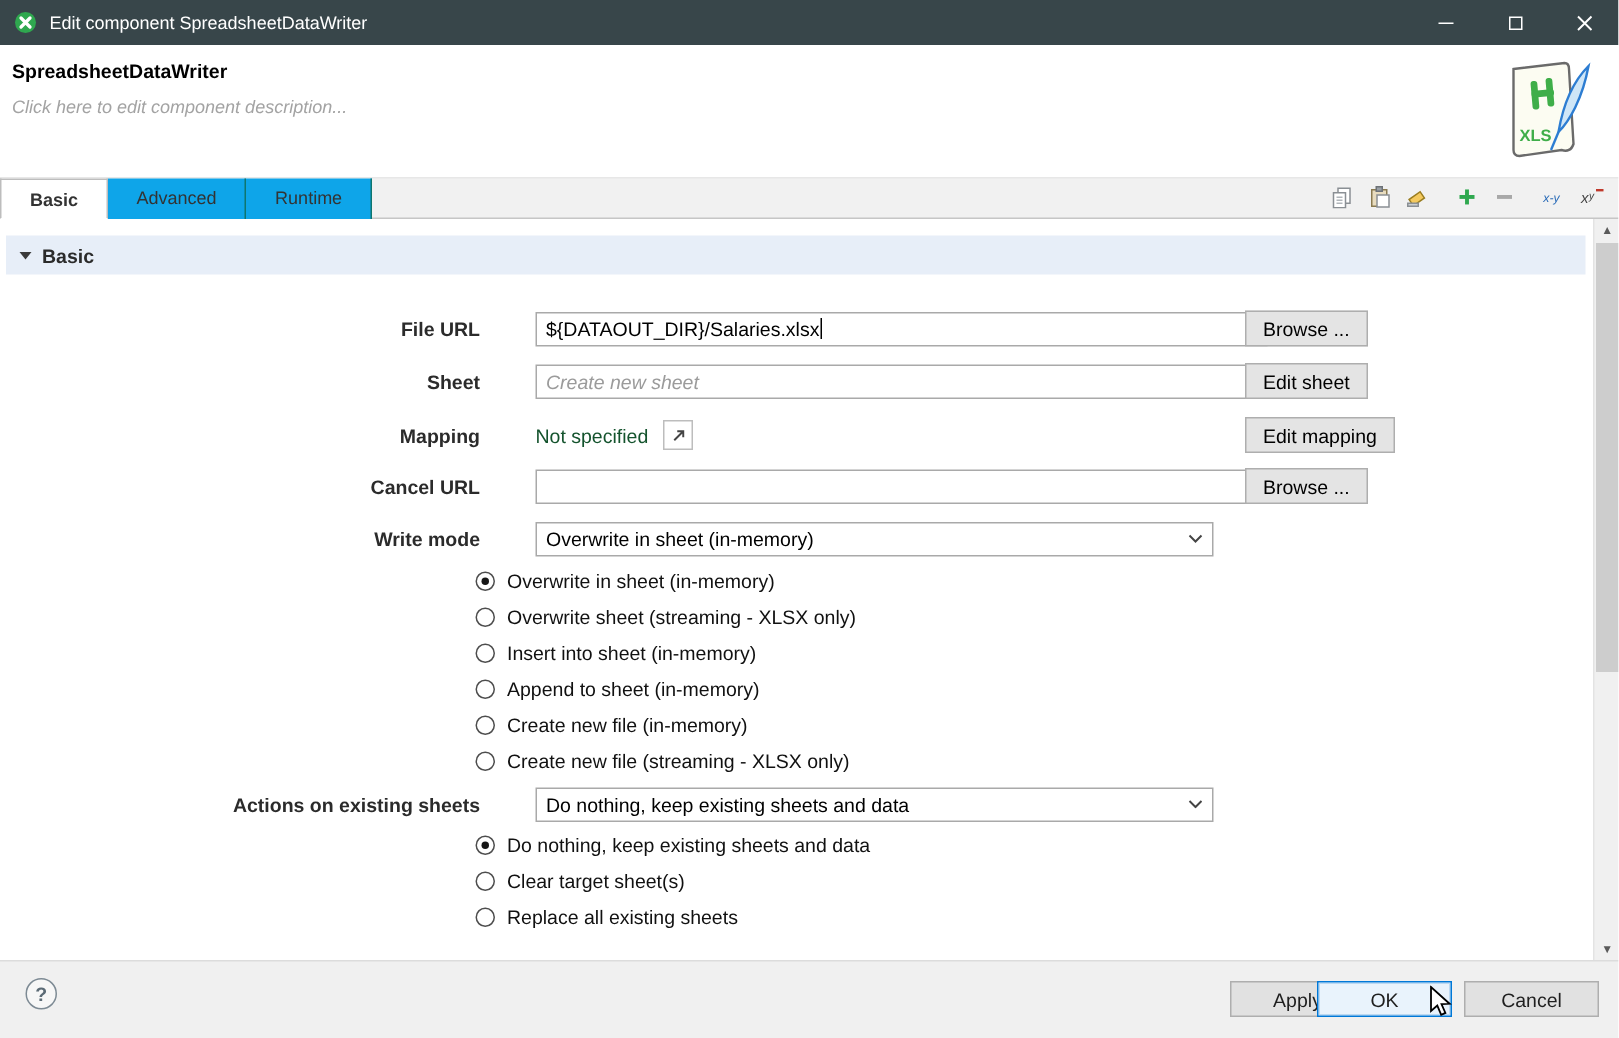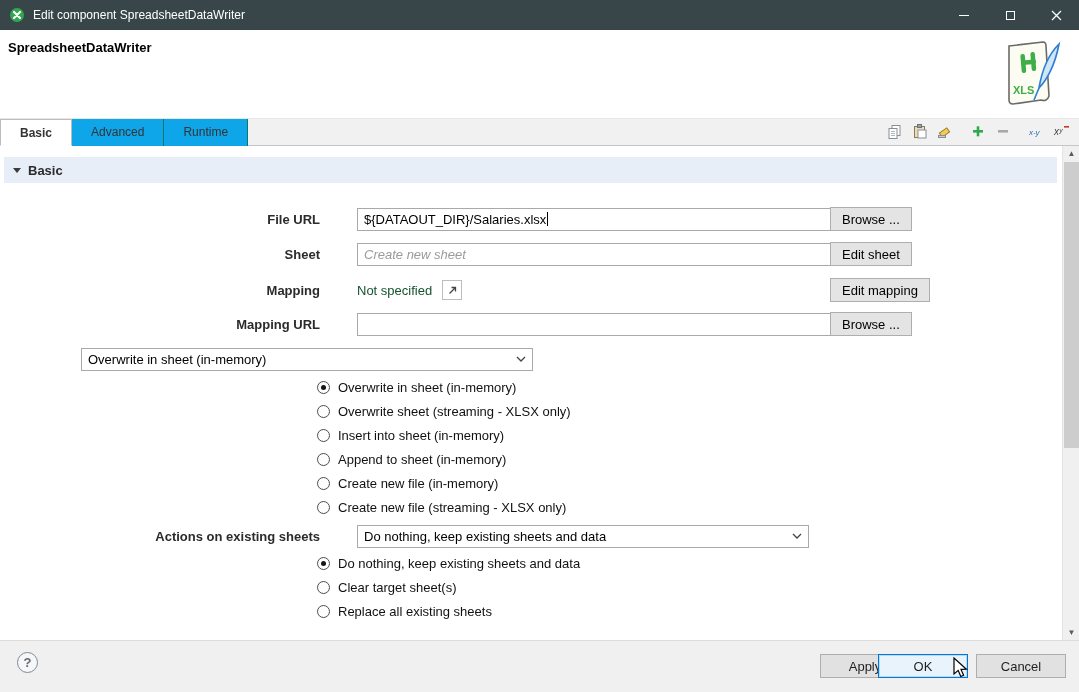--- a/index.html
+++ b/index.html
@@ -87,20 +87,21 @@
     <div class="win-btn">
       <svg width="11" height="11" viewBox="0 0 11 11">
         <path d="M1 1 L10 10 M10 1 L1 10" stroke="#fff" stroke-width="1.3"></path>
       </svg>
     </div>
   </div>
 </div>
 
 <div class="header">
   <div class="comp-name">SpreadsheetDataWriter</div>
+  <div class="comp-desc">Click here to edit component description...</div>
   <svg class="comp-icon" width="66" height="74" viewBox="0 0 66 74">
     <path d="M12 8 L46 4 Q49 4 49 8 L52 58 Q50 64 44 62 L16 66 Q12 66 12 62 Z" fill="#fcfcf2" stroke="#6a6a6a" stroke-width="1.6"></path>
     <rect x="24" y="16" width="4.5" height="19" rx="2" fill="#3fae49" transform="rotate(-5 26 25)"></rect>
     <rect x="34" y="14" width="4.5" height="19" rx="2" fill="#3fae49" transform="rotate(-5 36 23)"></rect>
     <rect x="24" y="22" width="15" height="4.5" rx="2" fill="#3fae49" transform="rotate(-5 31 24)"></rect>
     <text x="16" y="56" font-size="11" font-weight="bold" fill="#3fae49" font-family="Liberation Sans, sans-serif">XLS</text>
     <path d="M62 6 C52 16 45 32 42 50 C49 43 58 28 62 6 Z" fill="#cfe6f7" stroke="#2d7dd2" stroke-width="1.6"></path>
     <path d="M42 50 L37 62" stroke="#2d7dd2" stroke-width="1.6"></path>
   </svg>
 </div>
@@ -189,30 +190,31 @@
     <div class="expand-btn">
       <svg width="11" height="11" viewBox="0 0 11 11">
         <path d="M2.5 8.5 L8.5 2.5 M4.5 2.5 L8.5 2.5 L8.5 6.5" stroke="#444" stroke-width="1.3" fill="none"></path>
       </svg>
     </div>
   </div>
   <div class="push-btn">Edit mapping</div>
 </div>
 
 <div class="row" style="top:312px">
-  <div class="lbl">Mapping URL</div>
+  <div class="lbl">Cancel URL</div>
   <div class="field">
     <div class="text-input">
       <span></span>
     </div>
   </div>
   <div class="push-btn">Browse ...</div>
 </div>
 
 <div class="row" style="top:347px">
+  <div class="lbl">Write mode</div>
   <div class="field">
     <div class="combo">
       <span>Overwrite in sheet (in-memory)</span>
       <svg width="10" height="6" viewBox="0 0 10 6">
         <path d="M1 1 L5 5 L9 1" stroke="#444" stroke-width="1.3" fill="none"></path>
       </svg>
     </div>
   </div>
 </div>
 

